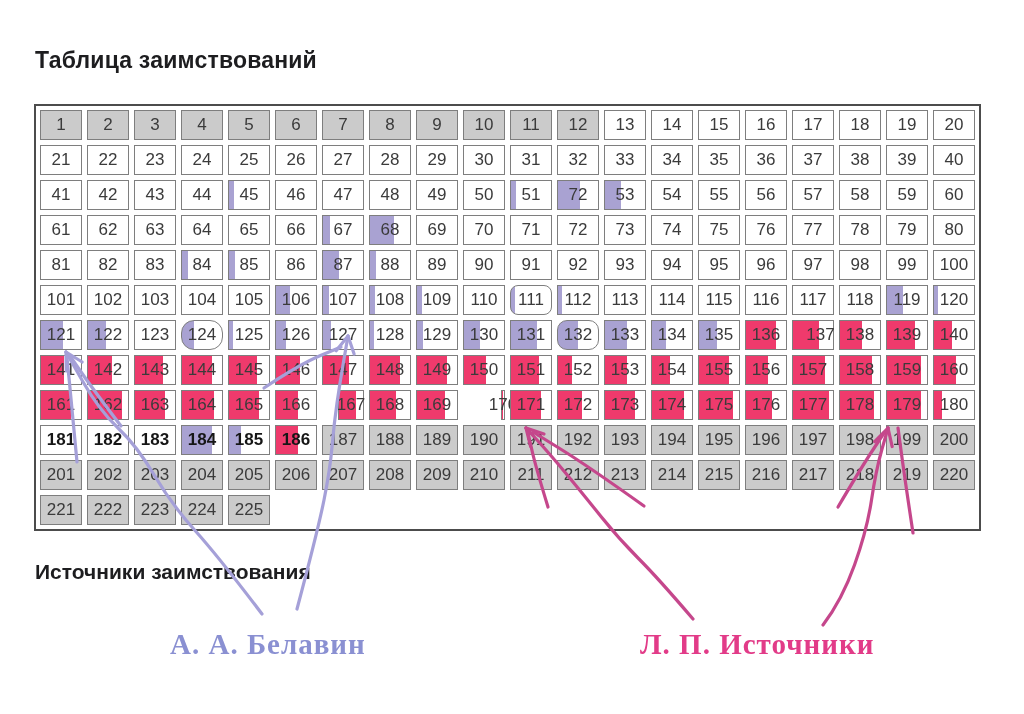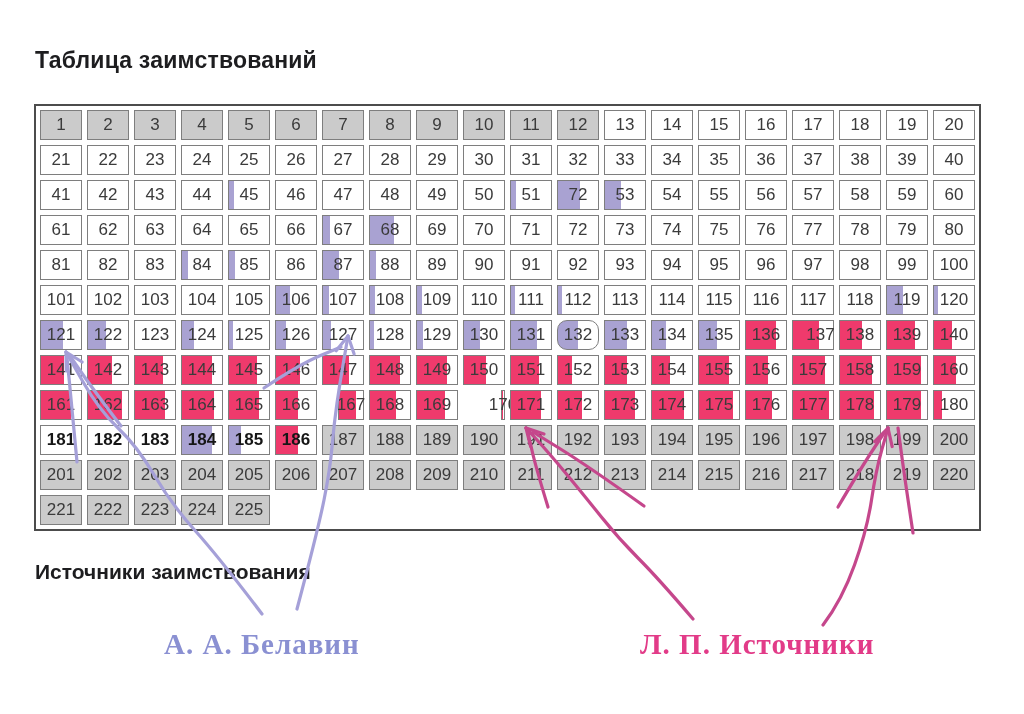--- a/index.html
+++ b/index.html
@@ -41,21 +41,21 @@
     position: absolute; left: 0; top: 0; width: 1024px; height: 714px;
     pointer-events: none; z-index: 5;
   }
 
   .source-name {
     position: absolute; top: 628px;
     font-family: "Liberation Serif", serif;
     font-weight: 700; font-size: 29px; letter-spacing: 1px;
     white-space: nowrap;
   }
-  .source-belavin { left: 164px; }
+  .source-belavin { left: 170px; }
   .source-plesneva { left: 640px; }
 </style>
 </head>
 <body>
 
 <div class="page-title">Таблица заимствований</div>
 
 <div class="grid-wrap">
     <div class="cell gray">1</div>
     <div class="cell gray">2</div>
@@ -160,34 +160,34 @@
     <div class="cell">101</div>
     <div class="cell">102</div>
     <div class="cell">103</div>
     <div class="cell">104</div>
     <div class="cell">105</div>
     <div class="cell" style="background: linear-gradient(90deg, rgb(169, 162, 210) 35%, rgba(255, 255, 255, 0) 35%);">106</div>
     <div class="cell" style="background: linear-gradient(90deg, rgb(169, 162, 210) 14%, rgba(255, 255, 255, 0) 14%);">107</div>
     <div class="cell" style="background: linear-gradient(90deg, rgb(169, 162, 210) 13%, rgba(255, 255, 255, 0) 13%);">108</div>
     <div class="cell" style="background: linear-gradient(90deg, rgb(169, 162, 210) 13%, rgba(255, 255, 255, 0) 13%);">109</div>
     <div class="cell">110</div>
-    <div class="cell" style="background: linear-gradient(90deg, rgb(169, 162, 210) 11%, rgba(255, 255, 255, 0) 11%);">111</div>
+    <div class="cell" style="background: linear-gradient(90deg, rgb(169, 162, 210) 11%, rgba(255, 255, 255, 0) 11%); border-radius: 8px;">111</div>
     <div class="cell" style="background: linear-gradient(90deg, rgb(169, 162, 210) 11%, rgba(255, 255, 255, 0) 11%);">112</div>
     <div class="cell">113</div>
     <div class="cell">114</div>
     <div class="cell">115</div>
     <div class="cell">116</div>
     <div class="cell">117</div>
     <div class="cell">118</div>
     <div class="cell" style="background: linear-gradient(90deg, rgb(169, 162, 210) 40%, rgba(255, 255, 255, 0) 40%);">119</div>
     <div class="cell" style="background: linear-gradient(90deg, rgb(169, 162, 210) 11%, rgba(255, 255, 255, 0) 11%);">120</div>
     <div class="cell" style="background: linear-gradient(90deg, rgb(169, 162, 210) 55%, rgba(255, 255, 255, 0) 55%);">121</div>
     <div class="cell" style="background: linear-gradient(90deg, rgb(169, 162, 210) 45%, rgba(255, 255, 255, 0) 45%);">122</div>
     <div class="cell">123</div>
-    <div class="cell" style="background: linear-gradient(90deg, rgb(169, 162, 210) 30%, rgba(255, 255, 255, 0) 30%);">124</div>
+    <div class="cell" style="background: linear-gradient(90deg, rgb(169, 162, 210) 30%, rgba(255, 255, 255, 0) 30%); border-radius: 13px;">124</div>
     <div class="cell" style="background: linear-gradient(90deg, rgb(169, 162, 210) 10%, rgba(255, 255, 255, 0) 10%);">125</div>
     <div class="cell" style="background: linear-gradient(90deg, rgb(169, 162, 210) 24%, rgba(255, 255, 255, 0) 24%);">126</div>
     <div class="cell" style="background: linear-gradient(90deg, rgb(169, 162, 210) 20%, rgba(255, 255, 255, 0) 20%);">127</div>
     <div class="cell" style="background: linear-gradient(90deg, rgb(169, 162, 210) 11%, rgba(255, 255, 255, 0) 11%);">128</div>
     <div class="cell" style="background: linear-gradient(90deg, rgb(169, 162, 210) 14%, rgba(255, 255, 255, 0) 14%);">129</div>
     <div class="cell" style="background: linear-gradient(90deg, rgb(169, 162, 210) 40%, rgba(255, 255, 255, 0) 40%);">130</div>
     <div class="cell" style="background: linear-gradient(90deg, rgb(169, 162, 210) 65%, rgba(255, 255, 255, 0) 65%);">131</div>
     <div class="cell" style="background: linear-gradient(90deg, rgb(169, 162, 210) 50%, rgba(255, 255, 255, 0) 50%); border-radius: 10px;">132</div>
     <div class="cell" style="background: linear-gradient(90deg, rgb(169, 162, 210) 55%, rgba(255, 255, 255, 0) 55%);">133</div>
     <div class="cell" style="background: linear-gradient(90deg, rgb(169, 162, 210) 35%, rgba(255, 255, 255, 0) 35%);">134</div>

